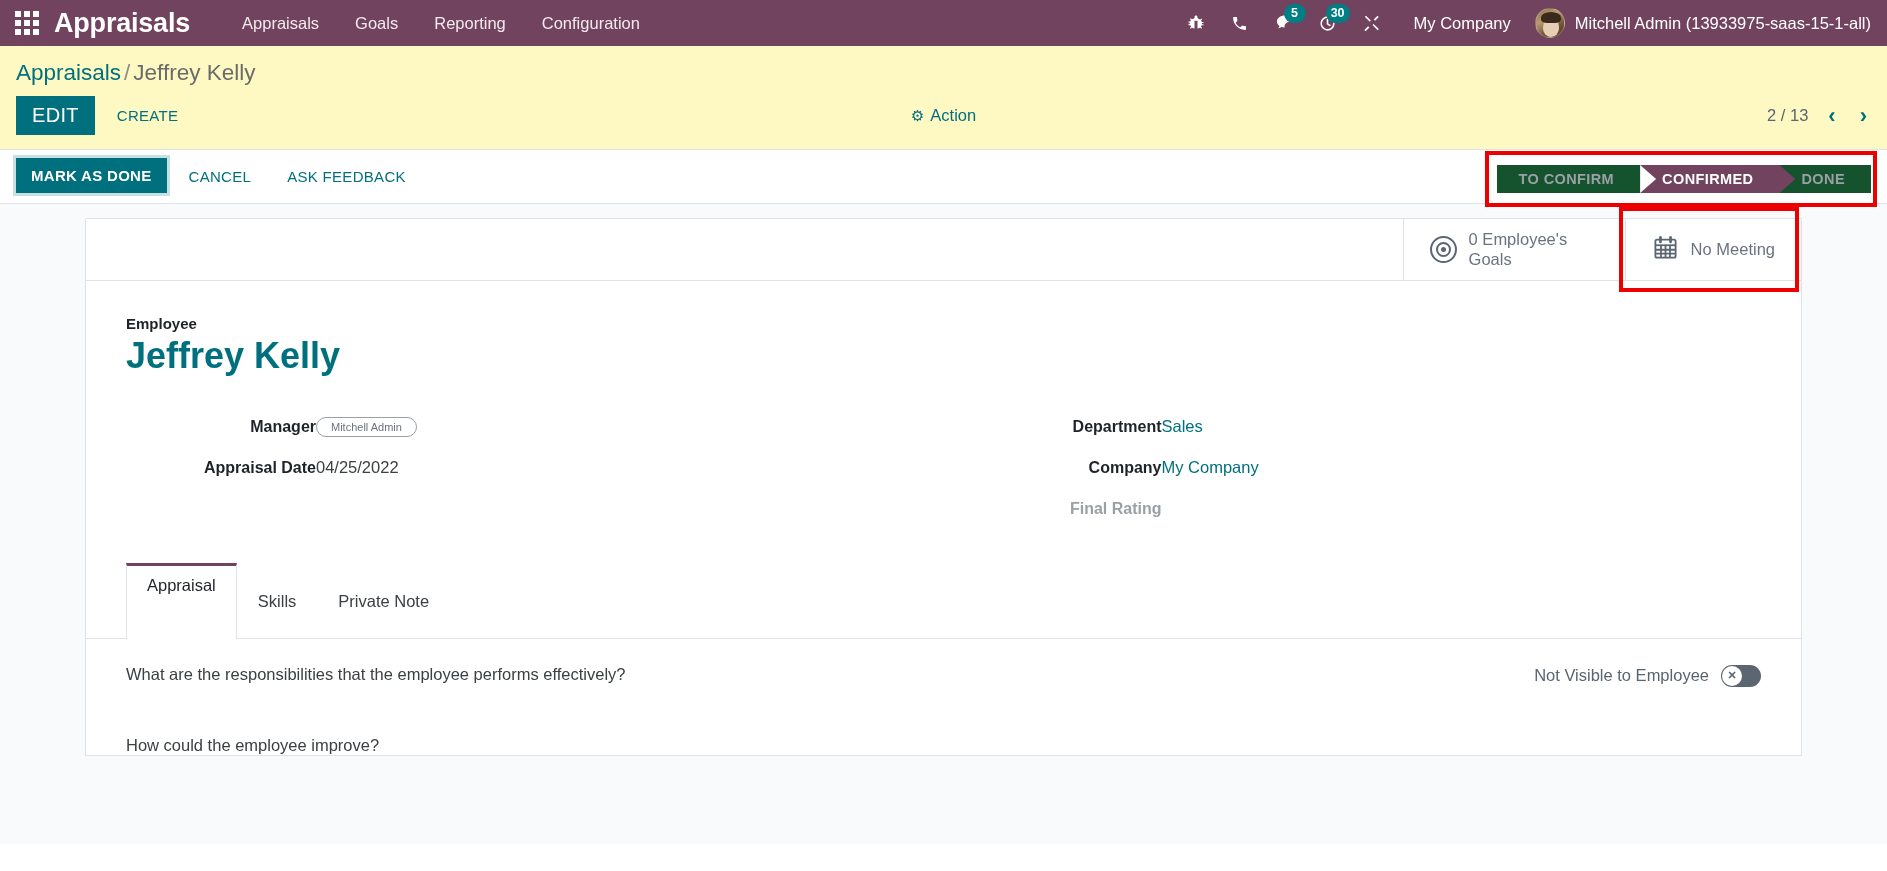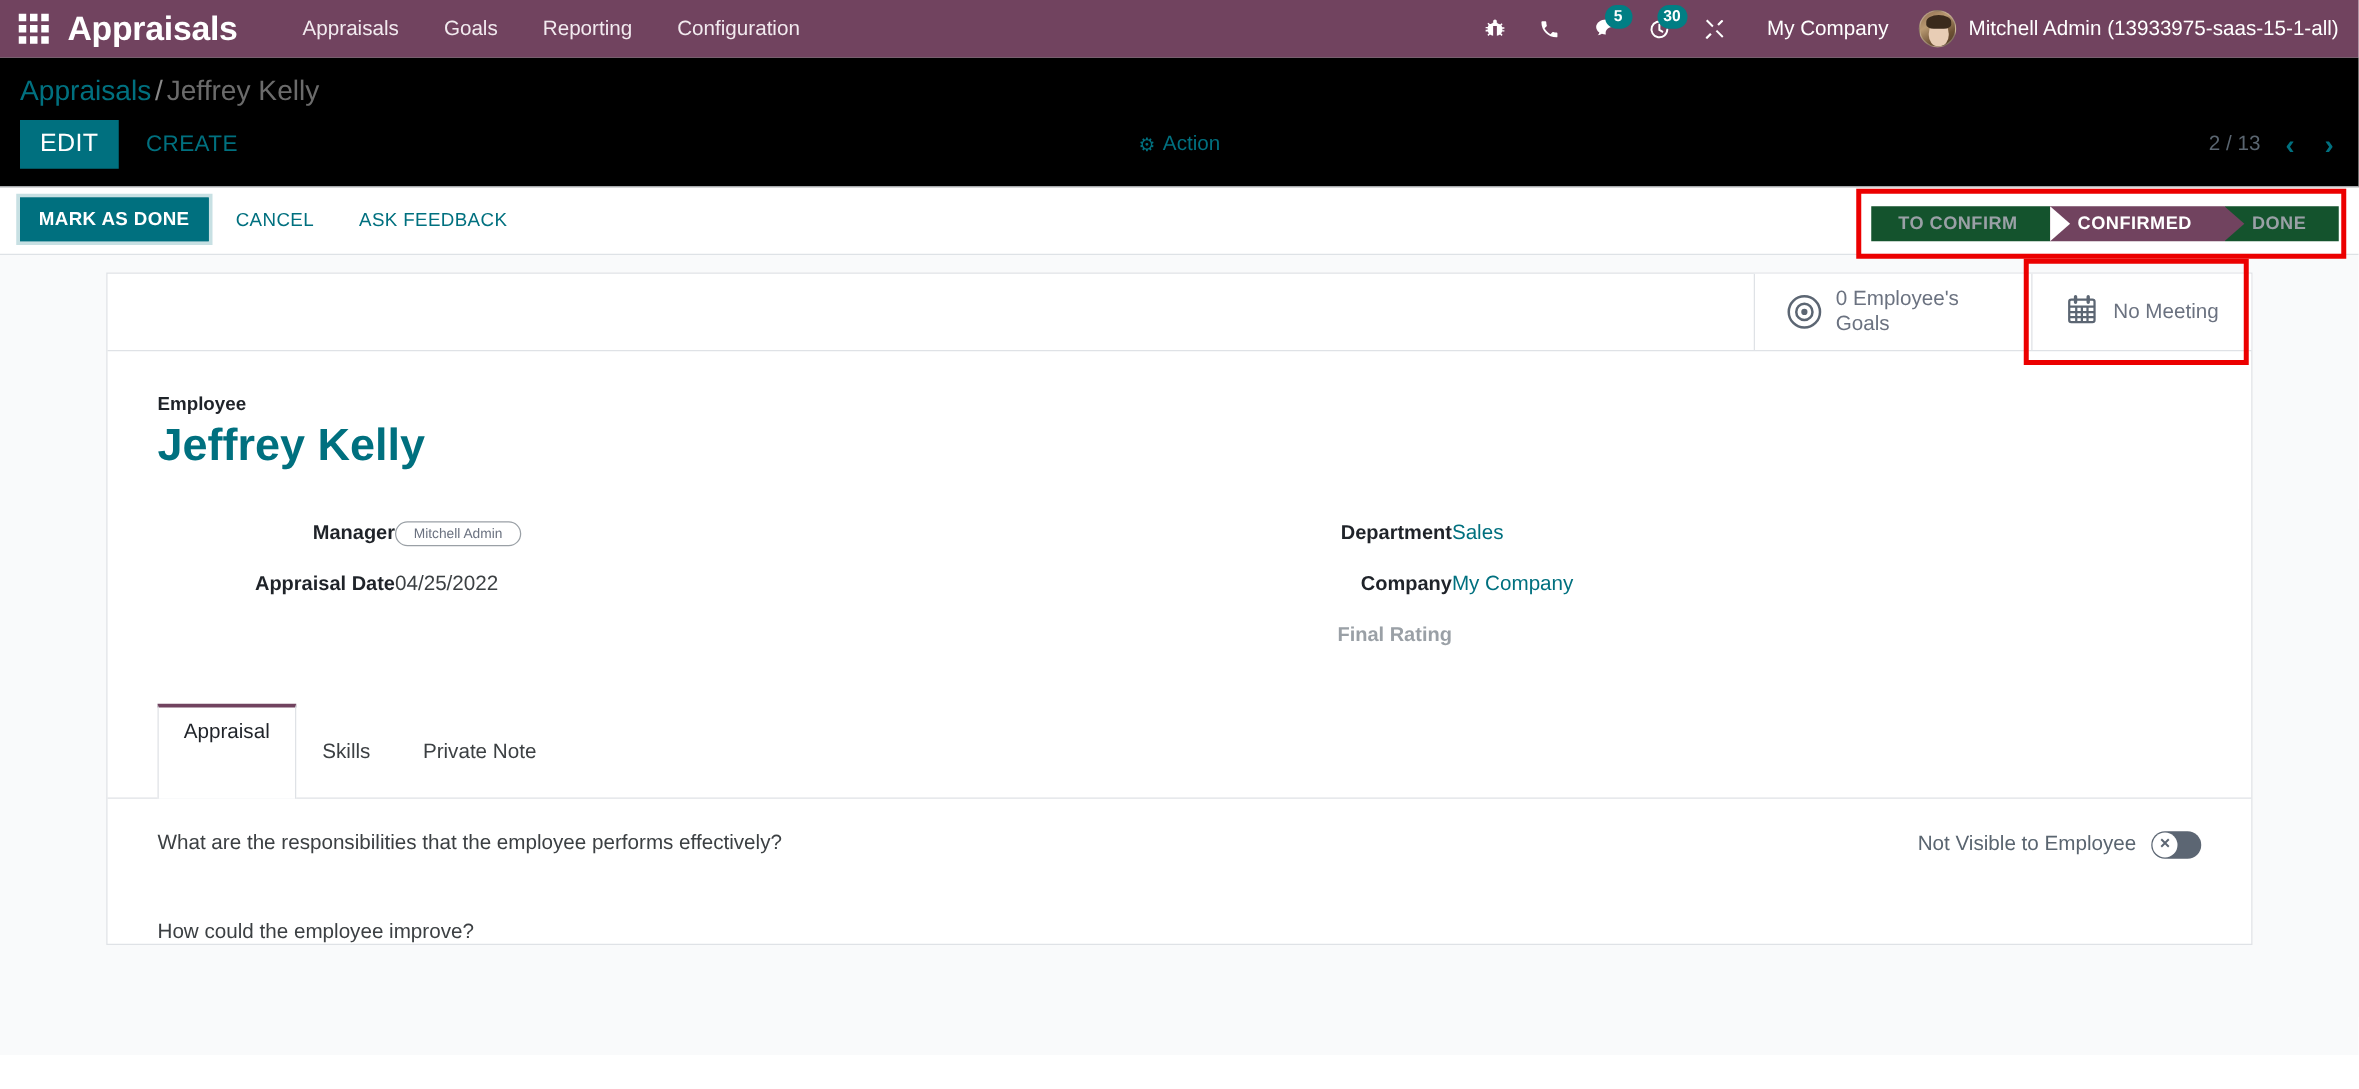--- a/index.html
+++ b/index.html
@@ -77,21 +77,21 @@
   }
   .avatar::before {
     content: ""; position: absolute; left: 5px; top: 3px;
     width: 20px; height: 11px; border-radius: 50% 50% 30% 30%;
     background: #3a2a1c; z-index: 2;
   }
   .user-name { font-size: 16.5px; color: #ffffff; }
 
   
   .control-panel {
-    background: #000000;
+    background: #fef9c3;
     border-bottom: 1px solid #dee2e6;
     padding: 0;
   }
   .breadcrumb-row { padding: 14px 16px 4px 16px; }
   .breadcrumb { font-size: 22.5px; }
   .breadcrumb .crumb-link { color: #00707f; cursor: pointer; }
   .breadcrumb .crumb-sep { color: #8a8a8a; margin: 0 3px; }
   .breadcrumb .crumb-current { color: #6b6b6b; }
 
   .buttons-row {
@@ -99,21 +99,21 @@
     padding: 6px 16px 14px 16px;
     position: relative;
   }
   .btn-edit {
     background: #00707f; color: #ffffff; border: none;
     font-size: 20px; font-weight: 500; letter-spacing: 0.3px;
     padding: 8px 16px; cursor: pointer; font-family: inherit;
   }
   .btn-create {
     background: transparent; color: #00707f; border: none;
-    font-size: 18px; font-weight: 500; letter-spacing: 0.3px;
+    font-size: 15px; font-weight: 500; letter-spacing: 0.3px;
     padding: 8px 16px; margin-left: 6px; cursor: pointer; font-family: inherit;
   }
   .action-menu {
     position: absolute; left: 50%; transform: translateX(-50%);
     color: #00707f; font-size: 16.5px; cursor: pointer;
     display: flex; align-items: center; gap: 6px;
   }
   .gear { font-size: 15px; }
   .pager {
     margin-left: auto; display: flex; align-items: center; gap: 16px;

